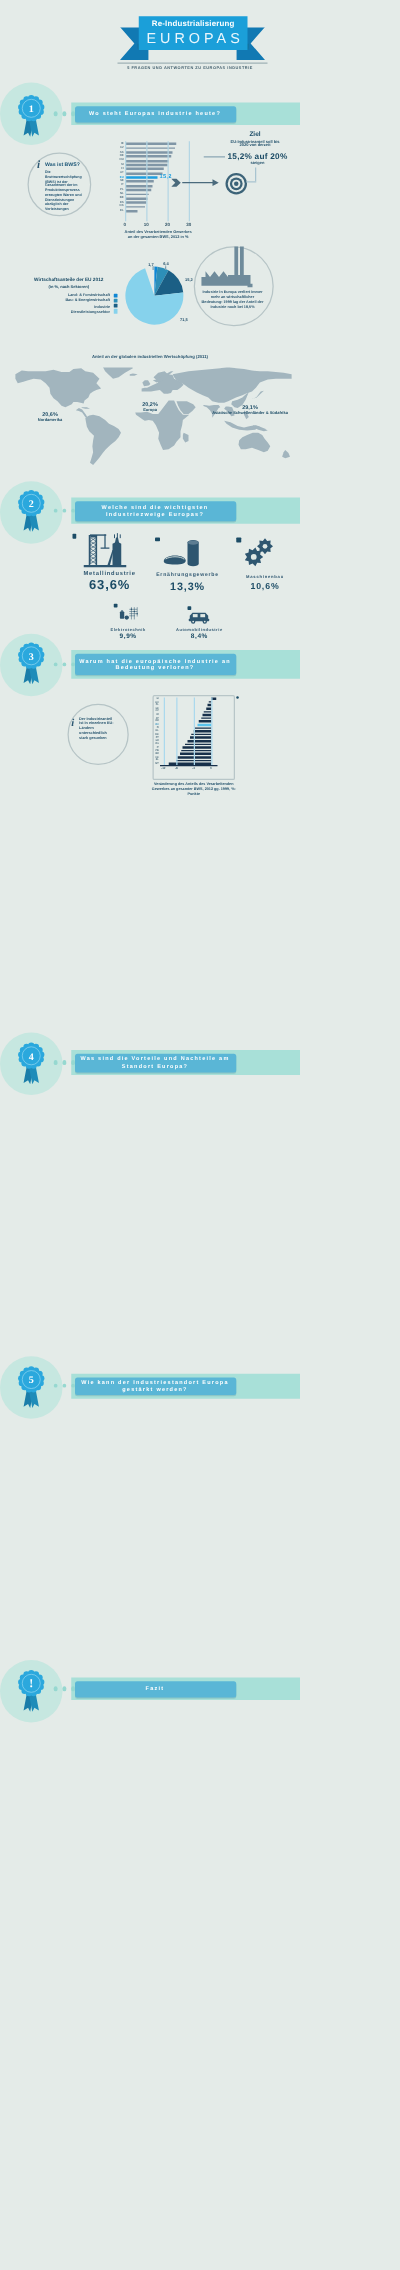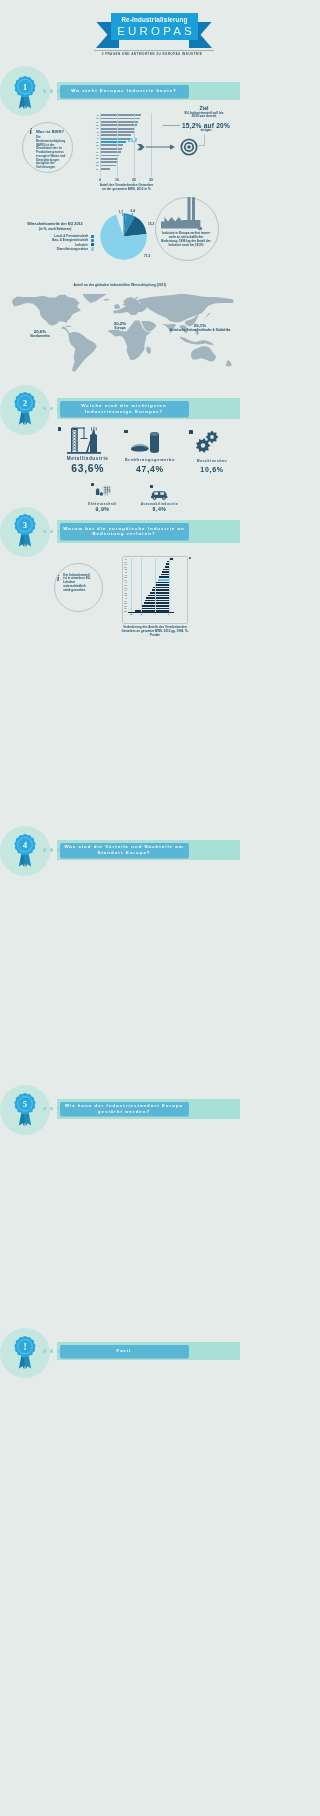--- a/index.html
+++ b/index.html
@@ -401,21 +401,21 @@
 <div class="abs" style="left:128.0px;top:430.0px"><svg width="36" height="26" viewBox="0 0 36 26">
         <g fill="#2e5670">
           <path d="M22,4 C22,2.8 24,2 26.5,2 C29,2 31,2.8 31,4 L31,21 C31,22.2 29,23 26.5,23 C24,23 22,22.2 22,21 Z"></path>
           <ellipse cx="26.5" cy="4" rx="4.5" ry="1.7" fill="#5d7d92"></ellipse>
           <path d="M3,19 C3,16.4 7,14.4 12,14.4 C17,14.4 20.6,16.2 20.6,18.6 C20.6,20.4 18,21.6 12,21.6 C6,21.6 3,20.8 3,19 Z"></path>
           <path d="M4.5,17.2 C6.5,16 9,15.4 12,15.4 C15.5,15.4 18,16.2 19.4,17.4" stroke="#dfe8e4" stroke-width="0.7" fill="none"></path>
         </g>
       </svg></div>
 <div class="abs" style="left:124.0px;top:429.5px;width:3.6px;height:3.6px;border-radius:.6px;background:#1c4c66"></div>
 <div class="abs" style="left:90.0px;top:457.0px;width:120px;text-align:center;font-size:4.10px;line-height:5px;letter-spacing:.62px;color:#2e5670;font-weight:bold;white-space:nowrap">Ernährungsgewerbe</div>
-<div class="abs" style="left:90.0px;top:463.5px;width:120px;text-align:center;font-size:8.60px;line-height:11px;letter-spacing:.7px;color:#1c4c66;font-weight:bold;white-space:nowrap">47,4%</div>
+<div class="abs" style="left:90.0px;top:463.5px;width:120px;text-align:center;font-size:8.60px;line-height:11px;letter-spacing:.7px;color:#1c4c66;font-weight:bold;white-space:nowrap">13,3%</div>
 <div class="abs" style="left:192.0px;top:429.0px"><svg width="30" height="26" viewBox="0 0 30 26">
         <g fill="#2e5670">
           <path d="M26.40,8.00 L24.25,9.76 L24.53,12.53 L21.76,12.25 L20.00,14.40 L18.24,12.25 L15.47,12.53 L15.75,9.76 L13.60,8.00 L15.75,6.24 L15.47,3.47 L18.24,3.75 L20.00,1.60 L21.76,3.75 L24.53,3.47 L24.25,6.24 Z" fill-rule="evenodd"></path>
           <circle cx="20.0" cy="8.0" r="1.9" fill="#dfe8e4"></circle>
           <path d="M18.60,16.50 L16.07,18.35 L16.82,21.39 L13.70,21.18 L12.32,23.98 L10.06,21.82 L7.20,23.08 L6.86,19.97 L3.86,19.10 L5.60,16.50 L3.86,13.90 L6.86,13.03 L7.20,9.92 L10.06,11.18 L12.32,9.02 L13.70,11.82 L16.82,11.61 L16.07,14.65 Z" fill-rule="evenodd"></path>
           <circle cx="11.0" cy="16.5" r="2.3" fill="#dfe8e4"></circle>
         </g>
       </svg></div>
 <div class="abs" style="left:189.0px;top:430.0px;width:3.6px;height:3.6px;border-radius:.6px;background:#1c4c66"></div>
 <div class="abs" style="left:152.0px;top:459.0px;width:120px;text-align:center;font-size:3.30px;line-height:5px;letter-spacing:.62px;color:#2e5670;font-weight:bold;white-space:nowrap">Maschinenbau</div>

